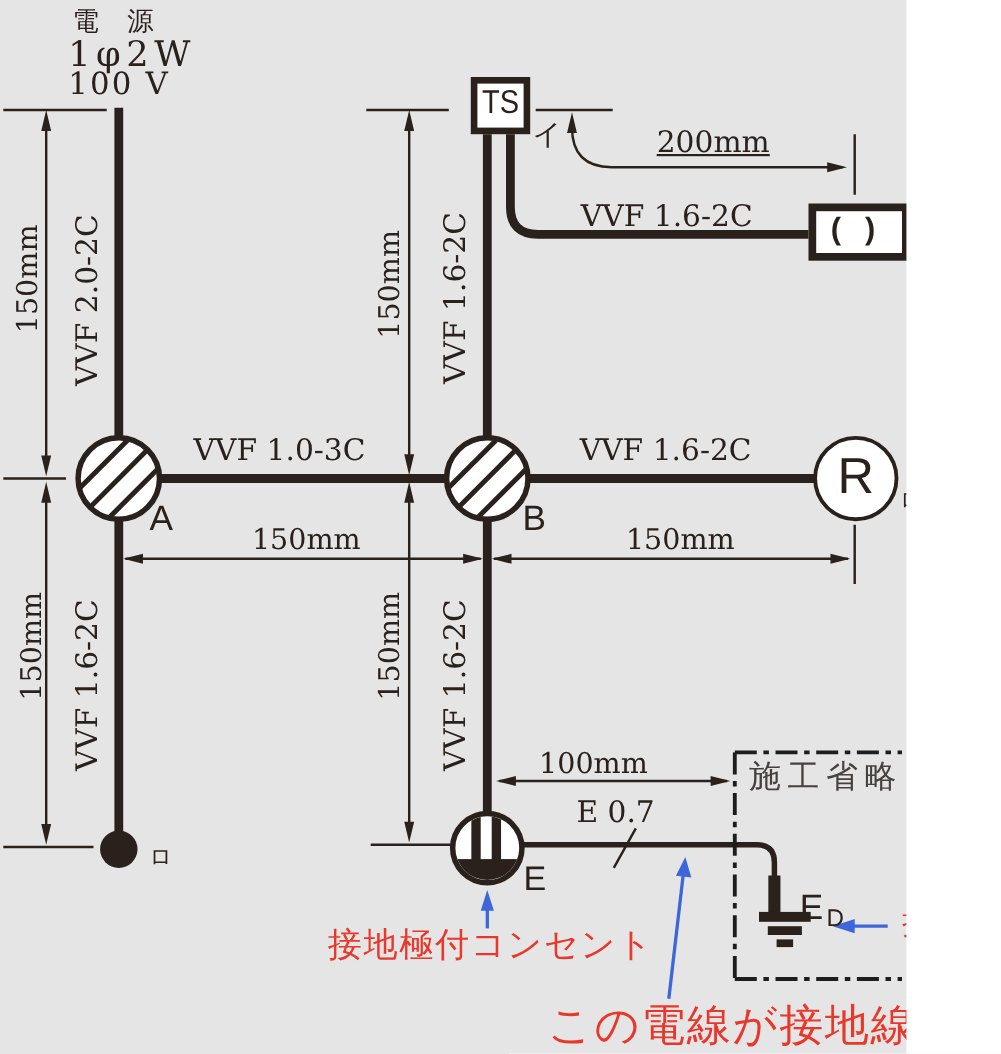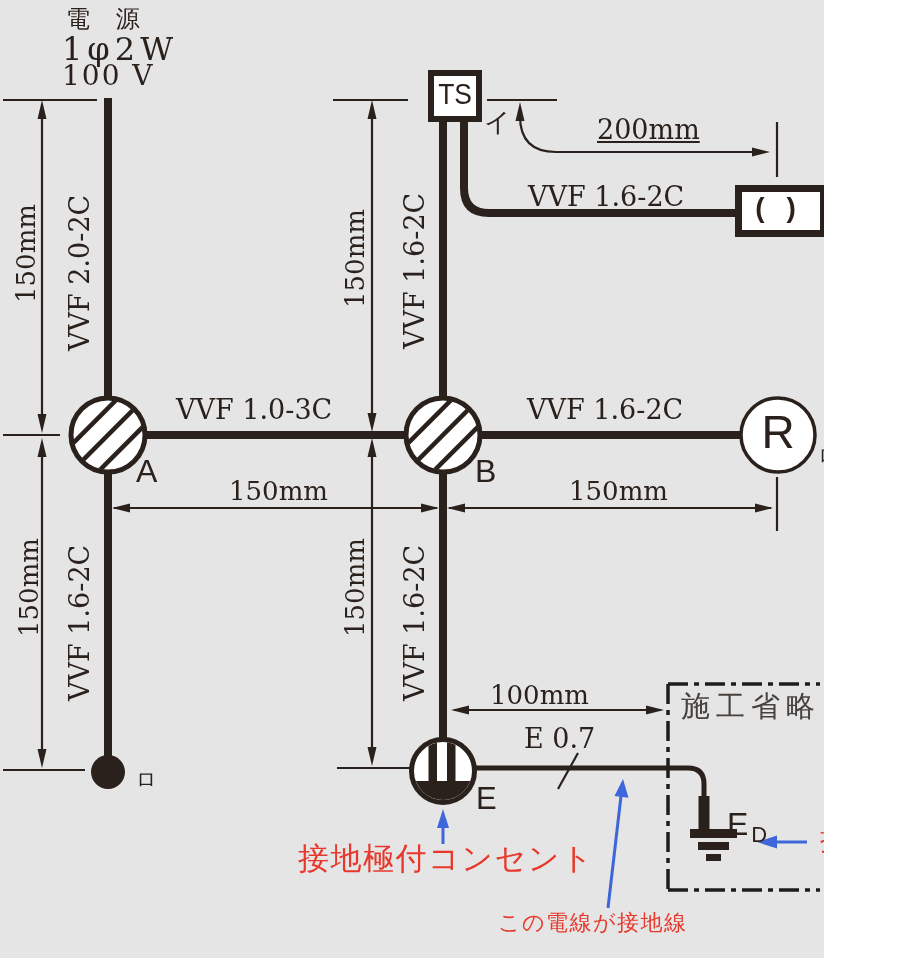--- a/index.html
+++ b/index.html
@@ -6,21 +6,21 @@
   #canvas{position:relative;width:812px;height:958px;background:#e5e5e5;overflow:hidden;
           font-family:"DejaVu Serif",serif;color:#2a211c;padding-left:12px;}
   #diagram-svg{position:absolute;left:0;top:0;}
   .txt{position:absolute;white-space:nowrap;line-height:1;}
   .serif{font-family:"DejaVu Serif",serif;color:#2a211c;}
   .sans{font-family:"Liberation Sans",sans-serif;color:#2a211c;}
   .vtext{transform-origin:0 0;transform:rotate(-90deg);}
   .red{color:#e8382c;font-family:"Liberation Sans",sans-serif;}
   .gray{color:#46413d;}
   .f26{font-size:26px;} .f27{font-size:27px;} .f29{font-size:29px;}
-  .f30{font-size:22px;text-align:center;} .f31{font-size:31px;} .f32{font-size:32px;}
+  .f30{font-size:40px;text-align:center;} .f31{font-size:31px;} .f32{font-size:32px;}
   .center{text-align:center;}
 </style>
 </head>
 <body>
 
 <div id="canvas">
 
 <svg id="diagram-svg" width="910" height="958" viewBox="0 0 910 958">
   <defs>
     <clipPath id="clipA">

